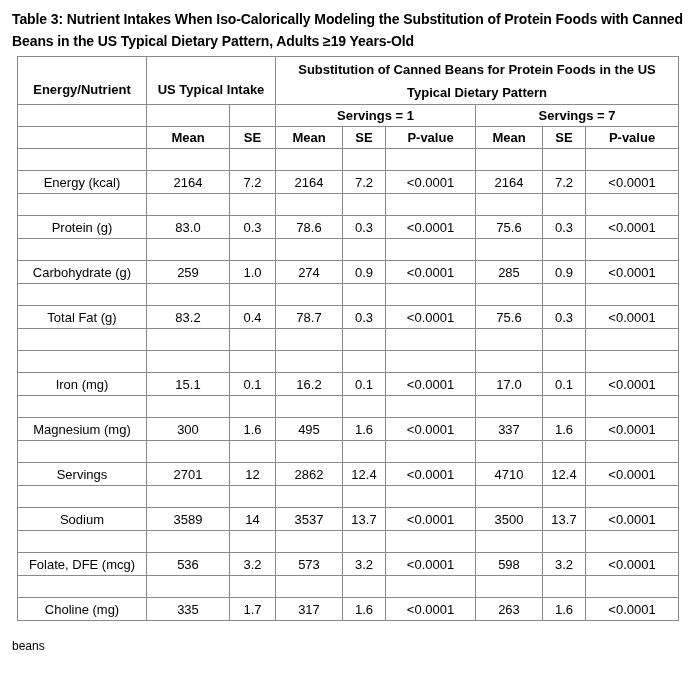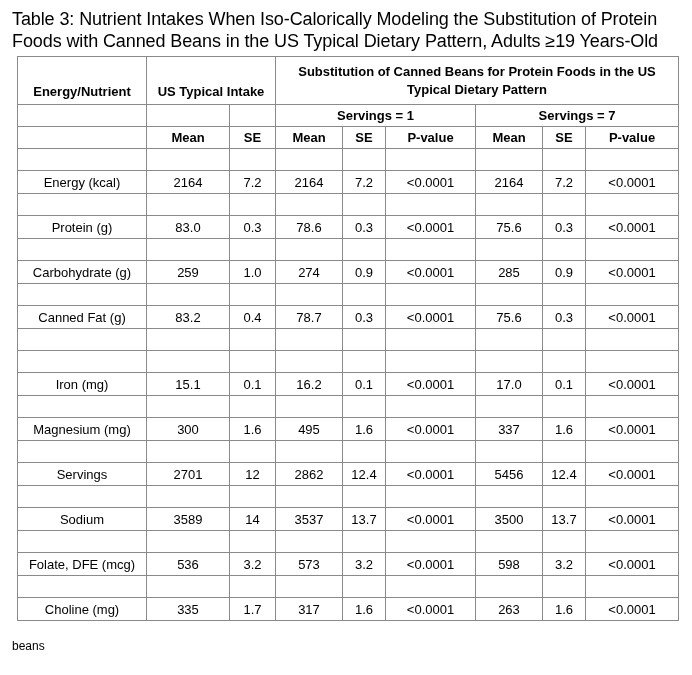--- a/index.html
+++ b/index.html
@@ -2,33 +2,33 @@
 <html><head>
 <meta charset="utf-8">
 <style>
   html, body { margin: 0; padding: 0; background: #ffffff; }
   body {
     width: 692px; height: 675px; position: relative; overflow: hidden;
     font-family: "Liberation Sans", sans-serif; color: #000;
   }
   .caption {
     position: absolute; left: 12px; top: 8px; width: 676px;
-    font-size: 18px; font-weight: normal; line-height: 22px; letter-spacing: -0.1px;
+    font-size: 14px; font-weight: bold; line-height: 22px; letter-spacing: -0.1px;
   }
   table.data {
     position: absolute; left: 17px; top: 56px;
     border-collapse: collapse; table-layout: fixed;
     font-size: 13px;
   }
   table.data td, table.data th {
     border: 1px solid #8a8a8a; padding: 0; text-align: center;
     vertical-align: middle; white-space: nowrap; overflow: hidden;
   }
   table.data th { font-weight: bold; }
-  .hdr1 th { height: 44px; line-height: 18px; }
+  .hdr1 th { height: 44px; line-height: 23px; }
   .hdr1 th.subst { white-space: normal; }
   .hdr1 th.bottom { vertical-align: bottom; padding-bottom: 3px; }
   .hdr2 td, .hdr2 th { height: 21px; }
   .hdr3 td, .hdr3 th { height: 21px; }
   tr.spacer td { height: 21px; }
   tr.datarow td { height: 22px; }
   td.name { text-align: left; padding-left: 7px; }
   .footnote {
     position: absolute; left: 17px; top: 636px; width: 672px;
     font-size: 12px; line-height: 21px;
@@ -149,21 +149,21 @@
         <td></td>
         <td></td>
         <td></td>
         <td></td>
         <td></td>
         <td></td>
         <td></td>
         <td></td>
       </tr>
       <tr class="datarow">
-        <td class="name">Canned Fat (g)</td>
+        <td class="name">Total Fat (g)</td>
         <td>83.2</td>
         <td>0.4</td>
         <td>78.7</td>
         <td>0.3</td>
         <td>&lt;0.0001</td>
         <td>75.6</td>
         <td>0.3</td>
         <td>&lt;0.0001</td>
       </tr>
       <tr class="spacer">
@@ -232,21 +232,21 @@
         <td></td>
         <td></td>
       </tr>
       <tr class="datarow">
         <td class="name">Servings</td>
         <td>2701</td>
         <td>12</td>
         <td>2862</td>
         <td>12.4</td>
         <td>&lt;0.0001</td>
-        <td>5456</td>
+        <td>4710</td>
         <td>12.4</td>
         <td>&lt;0.0001</td>
       </tr>
       <tr class="spacer">
         <td></td>
         <td></td>
         <td></td>
         <td></td>
         <td></td>
         <td></td>

